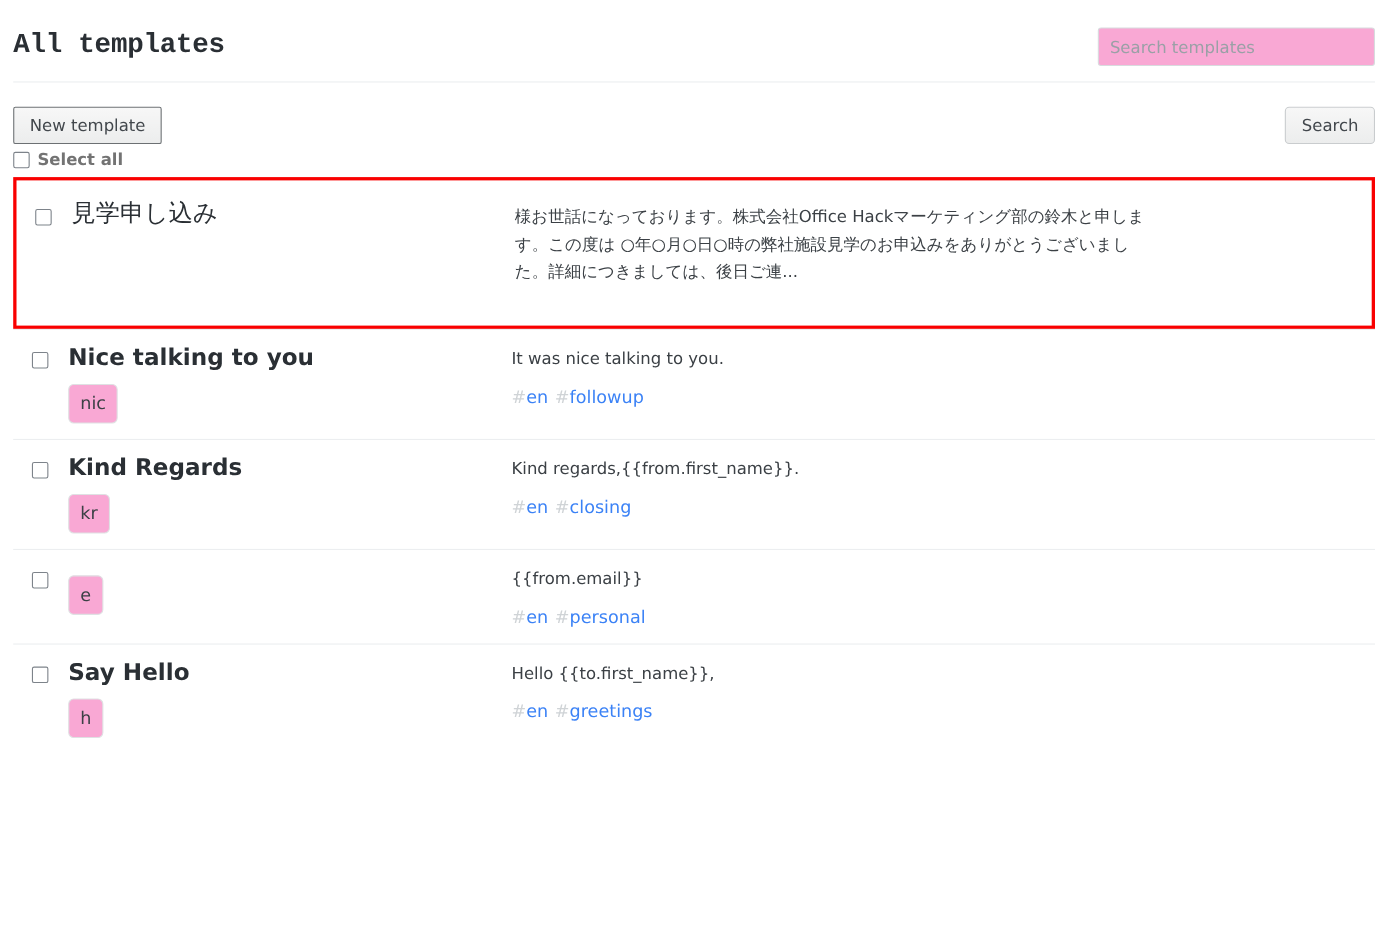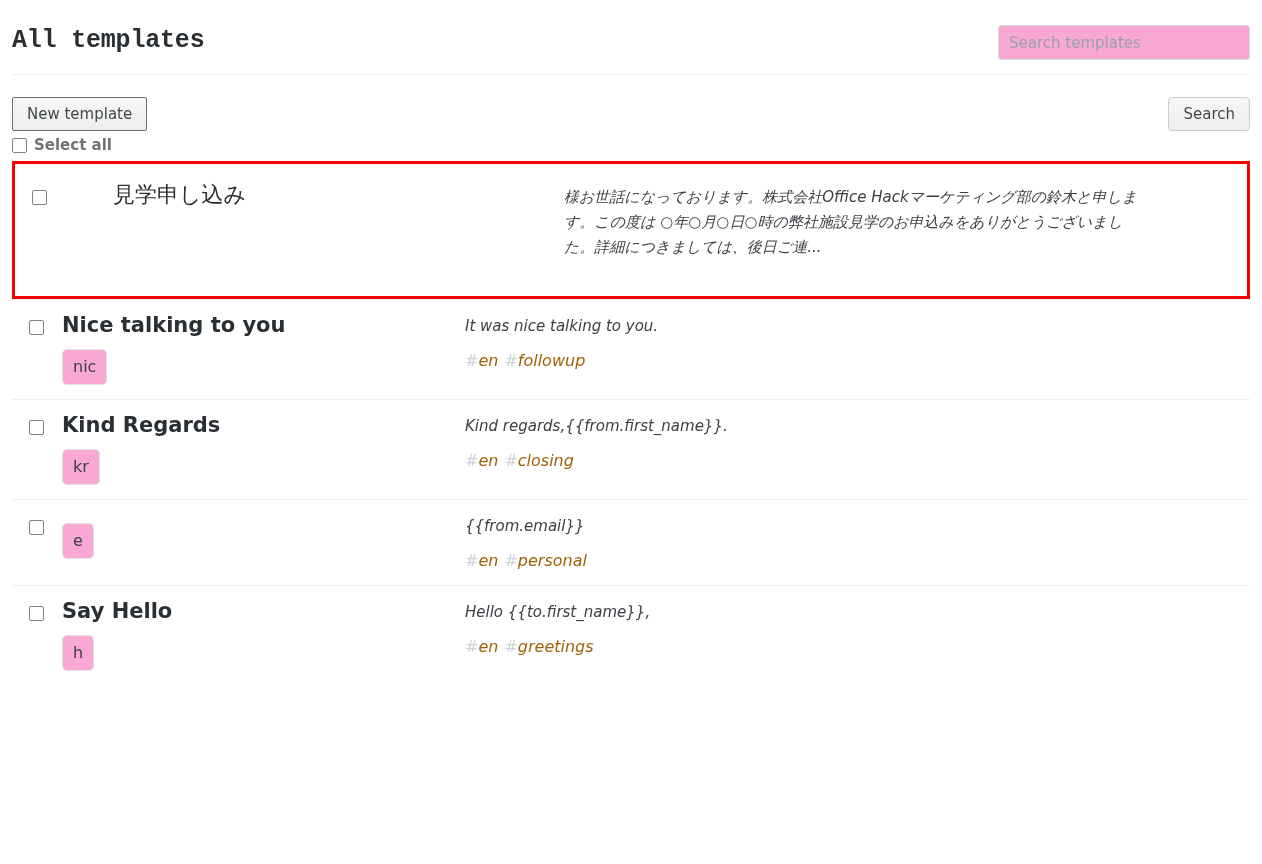--- a/index.html
+++ b/index.html
@@ -129,21 +129,20 @@
   .template-row {
     display: flex;
     align-items: flex-start;
     border-top: 1px solid #eceef0;
     box-sizing: border-box;
     padding: 12px 0 14px 0;
     position: relative;
   }
   .template-row.first {
     border-top: none;
-    gap: 48px;
   }
   .template-row.highlighted {
     border: 3px solid #f90000;
     border-top: 3px solid #f90000;
     padding: 18px 0 36px 0;
     margin-bottom: 0;
   }
   .row-cb-cell {
     flex: 0 0 auto;
     width: 50px;
@@ -181,21 +180,20 @@
     line-height: 20px;
     color: #3b4045;
     text-align: center;
     box-sizing: border-box;
   }
   .row-right {
     flex: 1 1 auto;
     padding-top: 3px;
     box-sizing: border-box;
     padding-right: 8px;
-    font-style: italic;
   }
   .row-body {
     font-size: 15px;
     line-height: 22px;
     color: #3b4045;
     margin: 0;
     max-width: 570px;
   }
   .row-body.jp {
     line-height: 25px;
@@ -204,21 +202,21 @@
   .row-tags {
     margin-top: 14px;
     font-size: 16px;
     line-height: 20px;
     color: #9ba1a7;
   }
   .tag-hash {
     color: #cfd3d6;
   }
   .tag-name {
-    color: #a16207;
+    color: #3b82f6;
   }
   .tag + .tag {
     margin-left: 6px;
   }
 </style>
 </head>
 <body>
 
 <div class="page-header">
   <div class="page-title">All templates</div>

